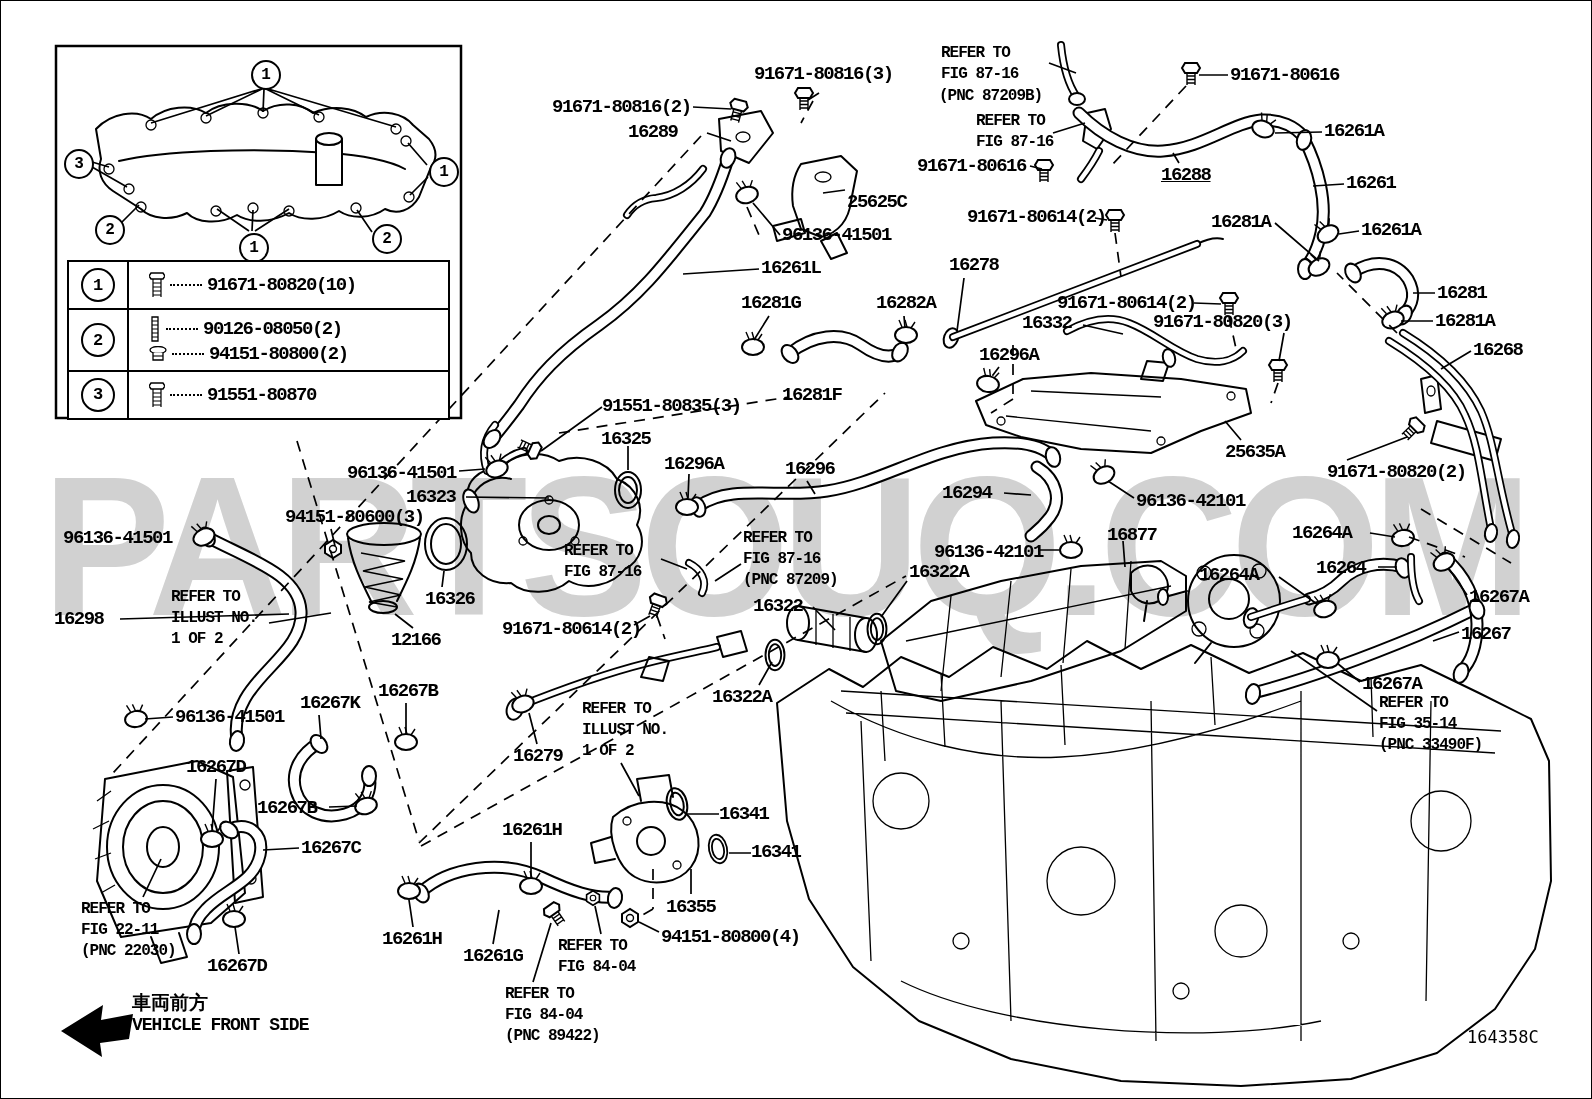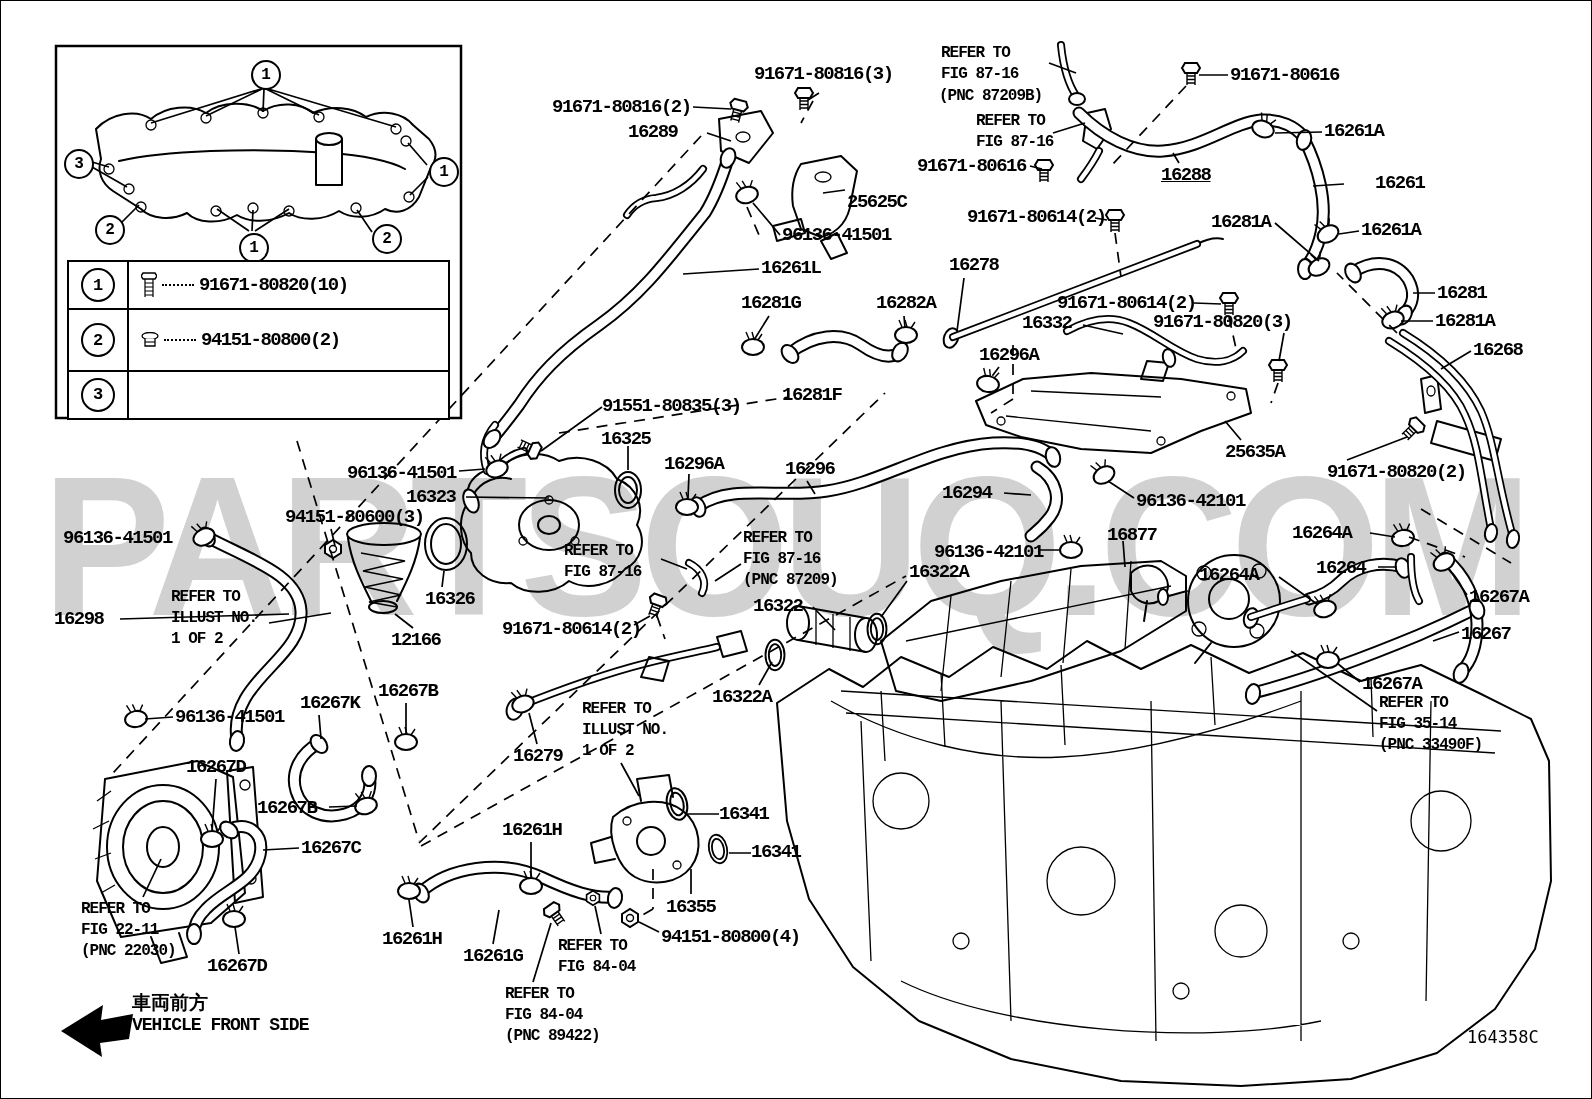--- a/index.html
+++ b/index.html
@@ -21,21 +21,21 @@
          display:flex;align-items:center;justify-content:center;background:#fff;
          font:700 16px "Liberation Mono",monospace;z-index:2}
   .legend{position:absolute;left:66px;top:259px;width:379px;height:156px;border:2px solid #000;
          display:flex;flex-direction:column;z-index:3;background:#fff}
   .lrow{flex:1;display:flex;border-bottom:2px solid #000;align-items:stretch}
   .lrow:last-child{border-bottom:none}
   .lrow.r2{flex:1.3}
   .lnum{width:58px;border-right:2px solid #000;display:flex;align-items:center;justify-content:center}
   .lcirc{width:30px;height:30px;border:2px solid #000;border-radius:50%;display:flex;
          align-items:center;justify-content:center;font:700 17px "Liberation Mono",monospace}
-  .lparts{flex:1;display:flex;flex-direction:column;justify-content:center;gap:1px;padding-left:12px}
+  .lparts{flex:1;display:flex;flex-direction:column;justify-content:center;gap:1px;padding-left:20px}
   .lpart{display:flex;align-items:center;gap:5px;font:700 19px "Liberation Mono",monospace;letter-spacing:-1.5px}
   .licon{display:flex;align-items:center}
   .ldash{width:32px;border-top:2px dotted #000;flex:none}
 </style>
 </head>
 <body>
 
 <div class="stage">
 
   <div class="watermark">PARTSOUQ.COM</div>
@@ -390,35 +390,57 @@
         </div>
       </div>
     </div>
     <div class="lrow r2">
       <div class="lnum">
           <span class="lcirc">2</span>
         </div>
       <div class="lparts">
         <div class="lpart">
           <span class="licon">
+            <svg width="12" height="26" viewBox="0 0 12 26">
+                <path d="M3,1 L9,1 L9,25 L3,25 Z" fill="#fff" stroke="#000" stroke-width="1.3"></path>
+                <path d="M3,5 L9,5 M3,9 L9,9 M3,13 L9,13 M3,17 L9,17 M3,21 L9,21" stroke="#000" stroke-width="1.1"></path>
+              </svg>
+          </span>
+          <span class="ldash"></span>
+          <span>90126-08050(2)</span>
+        </div>
+        <div class="lpart">
+          <span class="licon">
             <svg width="18" height="16" viewBox="0 0 18 16">
                 <ellipse cx="9" cy="4" rx="8" ry="3.5" fill="#fff" stroke="#000" stroke-width="1.3"></ellipse>
                 <path d="M4,7 L4,14 L14,14 L14,7" fill="#fff" stroke="#000" stroke-width="1.3"></path>
                 <path d="M4,10 L14,10" stroke="#000" stroke-width="1.1"></path>
               </svg>
           </span>
           <span class="ldash"></span>
           <span>94151-80800(2)</span>
         </div>
       </div>
     </div>
     <div class="lrow">
       <div class="lnum">
           <span class="lcirc">3</span>
         </div>
+      <div class="lparts">
+        <div class="lpart">
+          <span class="licon">
+            <svg width="16" height="30" viewBox="0 0 16 30">
+                <path d="M2,3 L14,3 L16,6 L14,9 L2,9 L0,6 Z" fill="#fff" stroke="#000" stroke-width="1.5"></path>
+                <path d="M4,9 L4,27 M12,9 L12,27 M4,13 L12,13 M4,17 L12,17 M4,21 L12,21 M4,25 L12,25" stroke="#000" stroke-width="1.2" fill="none"></path>
+              </svg>
+          </span>
+          <span class="ldash"></span>
+          <span>91551-80870</span>
+        </div>
+      </div>
     </div>
   </div>
 
   <div id="callouts">
       <div class="callout" style="left: 250px; top: 59px;">1</div>
       <div class="callout" style="left: 63px; top: 148px;">3</div>
       <div class="callout" style="left: 428px; top: 156px;">1</div>
       <div class="callout" style="left: 94px; top: 214px;">2</div>
       <div class="callout" style="left: 238px; top: 232px;">1</div>
       <div class="callout" style="left: 371px; top: 223px;">2</div>
@@ -429,21 +451,21 @@
       <div class="label pn" style="left: 753px; top: 63px;">91671-80816(3)</div>
       <div class="label ref" style="left: 940px; top: 42px;">REFER TO
 FIG 87-16</div>
       <div class="label ref" style="left: 938px; top: 85px;">(PNC 87209B)</div>
       <div class="label pn" style="left: 1229px; top: 64px;">91671-80616</div>
       <div class="label pn" style="left: 1323px; top: 120px;">16261A</div>
       <div class="label ref" style="left: 975px; top: 110px;">REFER TO
 FIG 87-16</div>
       <div class="label pn" style="left: 916px; top: 155px;">91671-80616</div>
       <div class="label pn" style="left: 1160px; top: 164px; text-decoration: underline;">16288</div>
-      <div class="label pn" style="left: 1345px; top: 172px; margin-left: 29px;">16261</div>
+      <div class="label pn" style="left: 1345px; top: 172px;">16261</div>
       <div class="label pn" style="left: 846px; top: 177px; margin-top: 14px;">25625C</div>
       <div class="label pn" style="left: 966px; top: 206px;">91671-80614(2)</div>
       <div class="label pn" style="left: 1210px; top: 211px;">16281A</div>
       <div class="label pn" style="left: 1360px; top: 219px;">16261A</div>
       <div class="label pn" style="left: 781px; top: 224px;">96136-41501</div>
       <div class="label pn" style="left: 760px; top: 257px;">16261L</div>
       <div class="label pn" style="left: 948px; top: 254px;">16278</div>
       <div class="label pn" style="left: 740px; top: 292px;">16281G</div>
       <div class="label pn" style="left: 875px; top: 292px;">16282A</div>
       <div class="label pn" style="left: 1056px; top: 292px;">91671-80614(2)</div>

